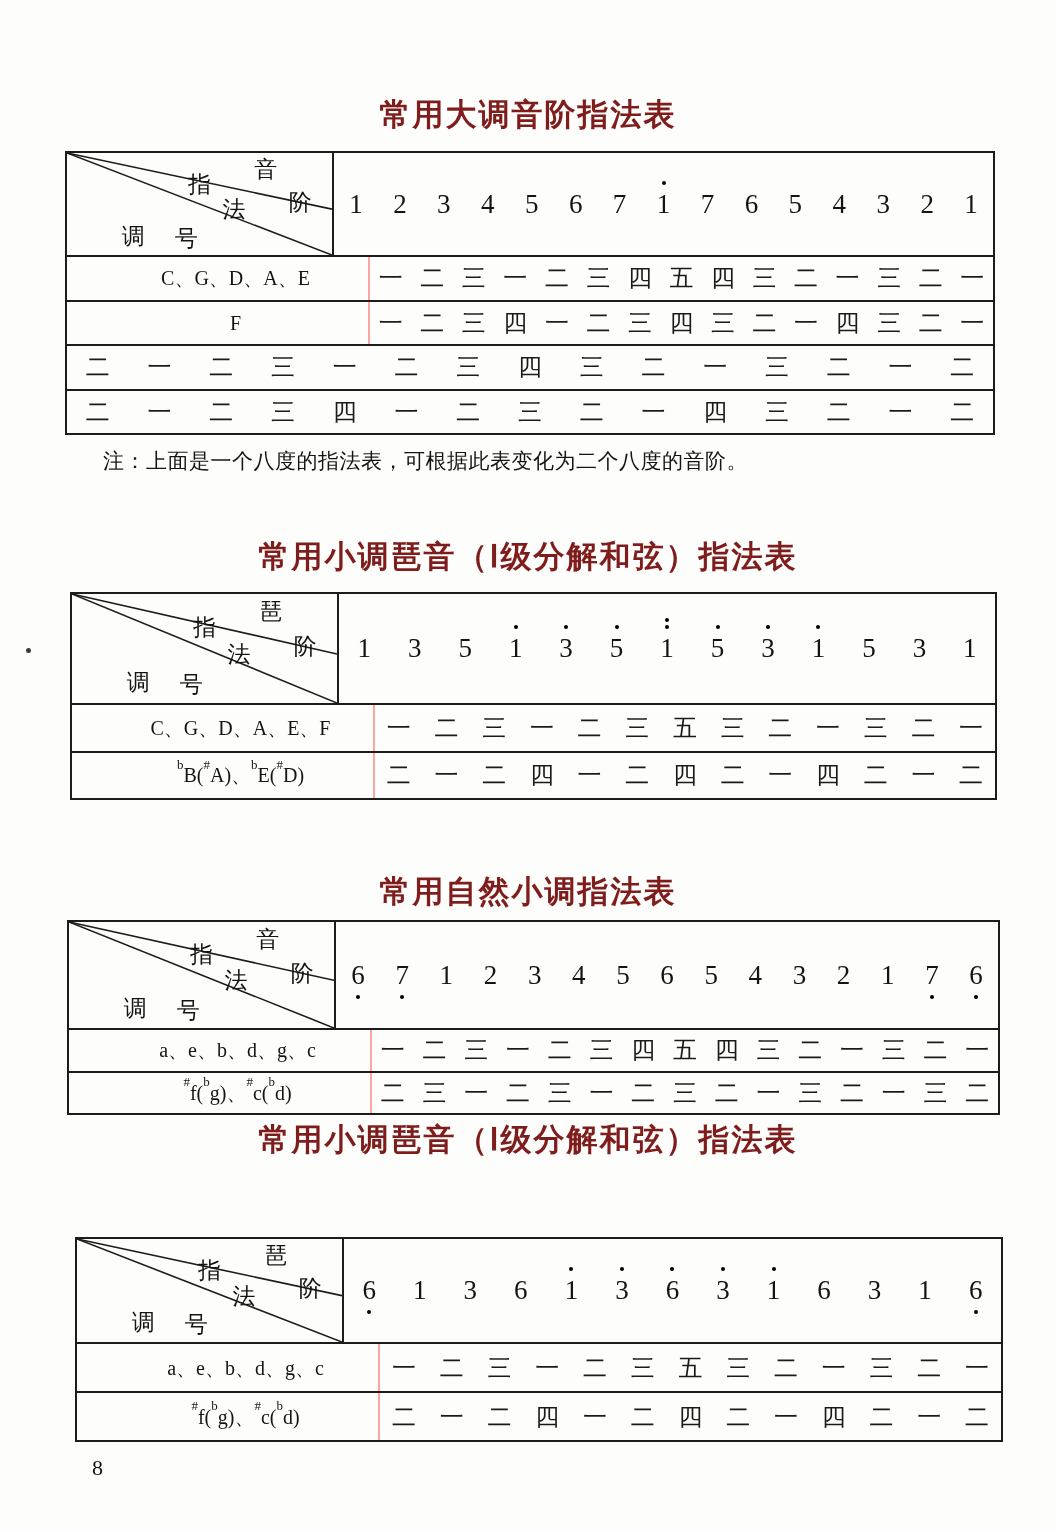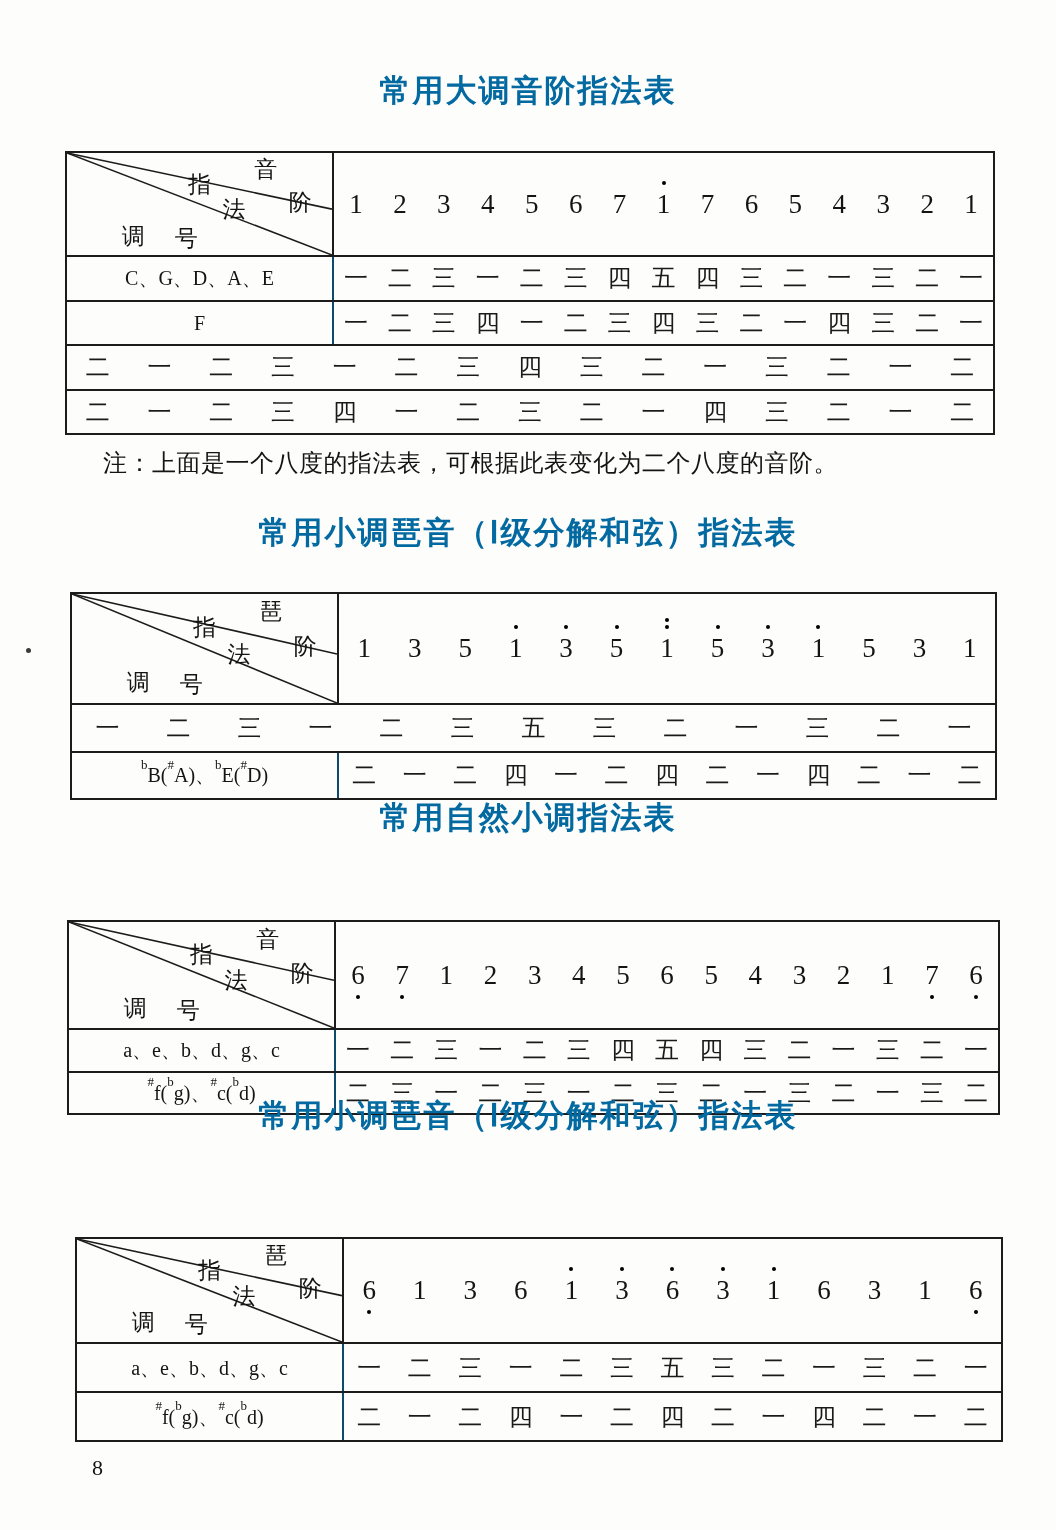--- a/index.html
+++ b/index.html
@@ -11,21 +11,22 @@
     color:#141414;
     overflow:hidden;
   }
   .title {
     position:absolute; left:0; width:100%;
     text-align:center;
     font-family:"Liberation Sans", sans-serif;
     font-weight:700;
     font-size:31px;
     letter-spacing:2px;
-    color:#0369a1;
+    color:#7f1d1d;
+    margin-top:24px;
   }
   .ftable {
     position:absolute;
     border:2px solid #1c1c1c;
     display:flex; flex-direction:column;
     background:transparent;
   }
   .thead { display:flex; flex:0 0 auto; border-bottom:2px solid #1c1c1c; }
   .corner { position:relative; flex:0 0 265px; }
   .diag { position:absolute; left:0; top:0; width:100%; height:100%; }
@@ -52,28 +53,29 @@
   }
   .dot.a1 { top:-10px; }
   .dot.a2 { top:-17px; }
   .dot.b1 { bottom:-10px; }
   .tbody { flex:1; display:flex; flex-direction:column; }
   .trow { flex:1; display:flex; }
   .trow + .trow { border-top:2px solid #1c1c1c; }
   .keycell {
     flex:0 0 267px;
     display:flex; align-items:center; justify-content:center;
-    border-right:2px solid #0c4a6e;
+    border-right:2px solid #fca5a5;
     font-size:20px;
+    margin-left:36px;
   }
   .keytext { line-height:1.2; white-space:nowrap; }
   .keytext .acc { font-size:13px; line-height:1; position:relative; top:-6px; }
   .cells { flex:1; display:flex; align-items:center; }
   .fcell { flex:1; text-align:center; font-size:24px; line-height:1; color:#1a1a1a; }
-  .note { position:absolute; font-size:24px; letter-spacing:0.5px;text-align:right; }
+  .note { position:absolute; font-size:21px; letter-spacing:0.5px;text-align:right; }
   .pagenum { position:absolute; font-size:22px; }
   .speck { position:absolute; width:5px; height:5px; border-radius:50%; background:#3a3a3a; }
 </style>
 </head>
 <body>
 
 <div class="title" style="top:70px">常用大调音阶指法表</div>
 
 <div class="ftable" style="left:65px; top:151px; width:930px; height:284px">
   <div class="thead" style="height:104px">
@@ -280,20 +282,23 @@
         <div class="deg-cell">
           <span class="numwrap"><span class="n">3</span></span>
         </div>
         <div class="deg-cell">
           <span class="numwrap"><span class="n">1</span></span>
         </div>
       </div>
   </div>
   <div class="tbody">
       <div class="trow">
+        <div class="keycell">
+          <span class="keytext"><span>C、G、D、A、E、F</span></span>
+        </div>
         <div class="cells">
           <div class="fcell">一</div>
           <div class="fcell">二</div>
           <div class="fcell">三</div>
           <div class="fcell">一</div>
           <div class="fcell">二</div>
           <div class="fcell">三</div>
           <div class="fcell">五</div>
           <div class="fcell">三</div>
           <div class="fcell">二</div>
@@ -319,21 +324,21 @@
           <div class="fcell">一</div>
           <div class="fcell">四</div>
           <div class="fcell">二</div>
           <div class="fcell">一</div>
           <div class="fcell">二</div>
         </div>
       </div>
     </div>
 </div>
 
-<div class="title" style="top:797px">常用自然小调指法表</div>
+<div class="title" style="top:847px">常用自然小调指法表</div>
 
 <div class="ftable" style="left:67px; top:920px; width:933px; height:195px">
   <div class="thead" style="height:108px">
     <div class="corner">
       <svg class="diag" viewBox="0 0 100 100" preserveAspectRatio="none">
         <line x1="0" y1="0" x2="100" y2="55"></line>
         <line x1="0" y1="0" x2="100" y2="100"></line>
       </svg>
       <span class="clab cl-top1">音</span>
       <span class="clab cl-top2">阶</span>

